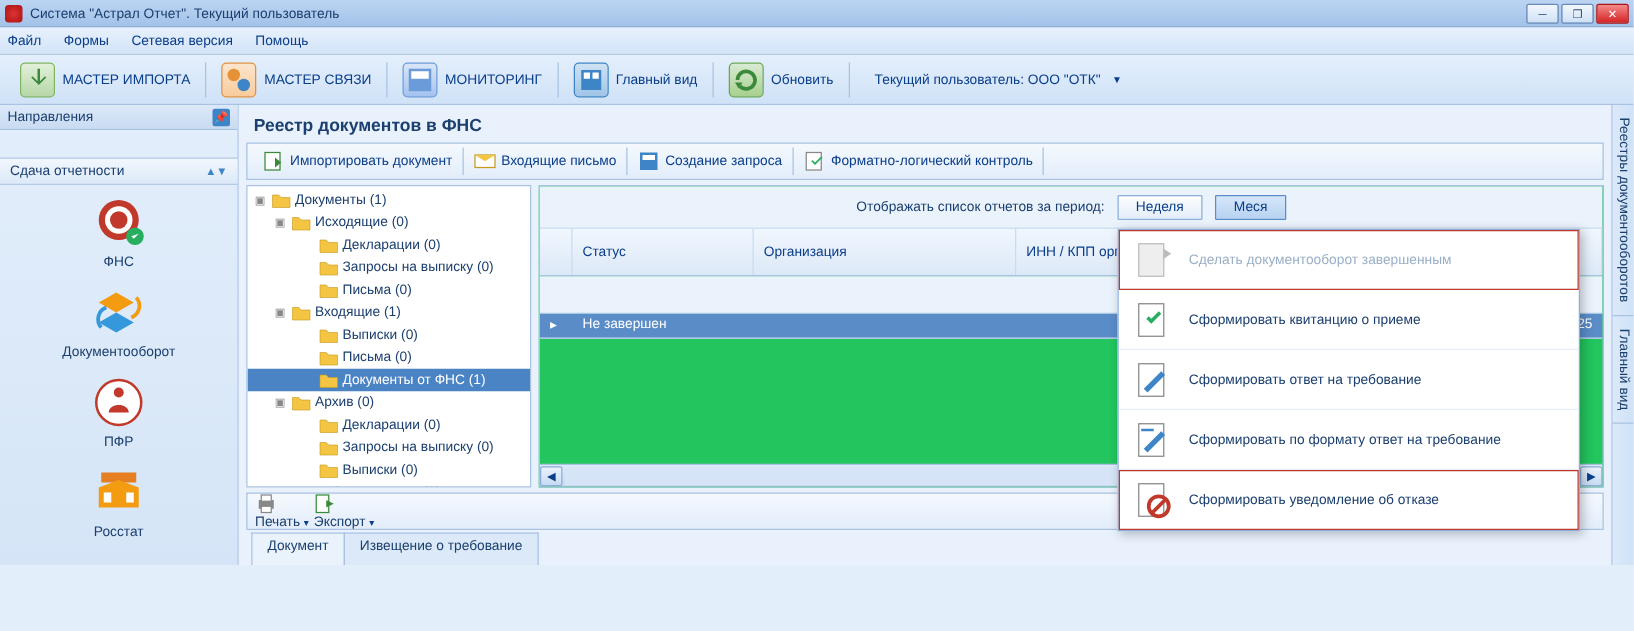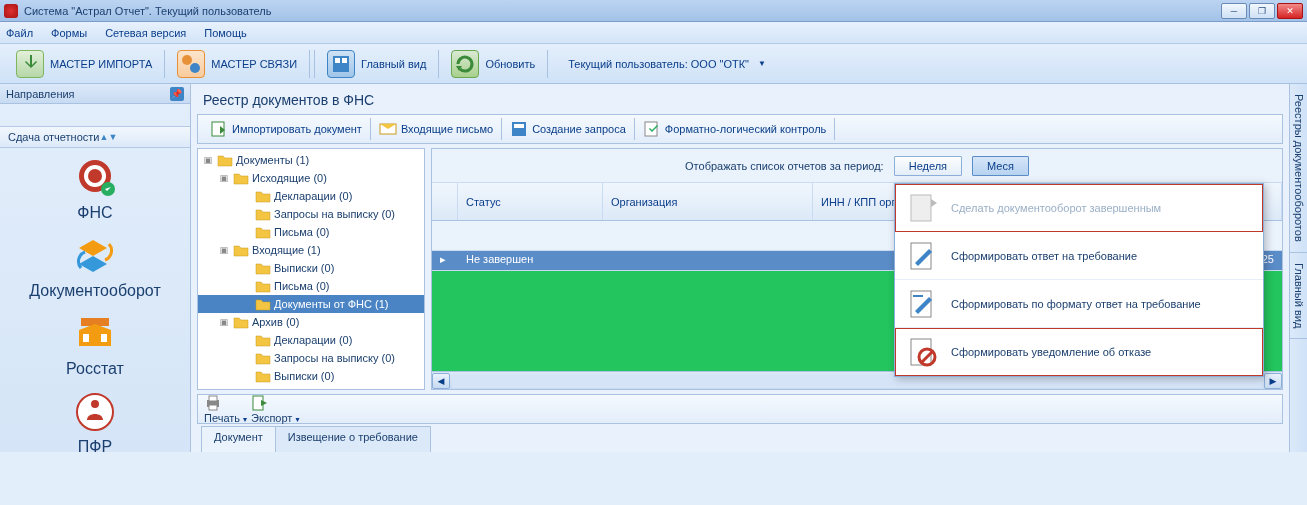--- a/index.html
+++ b/index.html
@@ -22,28 +22,28 @@
 .ico.mon{background:linear-gradient(#d9e6f7,#a4c2f0);border:1px solid #6b9bd8}
 .ico.home{background:linear-gradient(#cfe2f3,#9fc5e8);border:1px solid #3d85c6}
 .ico.ref{background:linear-gradient(#d9ead3,#a8d08d);border:1px solid #6aa84f}
 .usertxt{color:#0a3e8a;padding-left:8px}
 .drop{font-size:8px;margin-left:3px;color:#0a3e8a}
 .workarea{display:flex;height:368px}
 .leftpanel{width:191px;background:linear-gradient(#e3eefb,#d5e5f7);border-right:1px solid #a9c2e2;display:flex;flex-direction:column}
 .lp-head{height:20px;background:linear-gradient(#dce9f9,#c8dbf2);display:flex;align-items:center;justify-content:space-between;padding:0 6px;border-bottom:1px solid #a9c2e2;font-size:11px;color:#1b3f6e}
 .lp-pin{width:14px;height:14px;background:#3d85c6;border-radius:2px;display:flex;align-items:center;justify-content:center;color:#fff;font-size:9px}
 .spacer1{height:22px}
-.lp-sect{height:22px;background:linear-gradient(#f2f7fd,#dce9f9);border-top:1px solid #b4c9e6;border-bottom:1px solid #b4c9e6;display:flex;align-items:center;justify-content:flex-start;padding:0 8px;font-size:11px;color:#1b3f6e}
+.lp-sect{height:22px;background:linear-gradient(#f2f7fd,#dce9f9);border-top:1px solid #b4c9e6;border-bottom:1px solid #b4c9e6;display:flex;align-items:center;justify-content:space-between;padding:0 8px;font-size:11px;color:#1b3f6e}
 .chev{font-size:9px;color:#3d85c6}
 .lp-items{flex:1;overflow:hidden;text-align:center;padding-top:8px}
 .lp-item{margin-bottom:12px}
 .lp-item .bigico{width:44px;height:44px;margin:0 auto 4px;display:flex;align-items:center;justify-content:center}
-.lp-item .lbl{font-size:16px;color:#1b3f6e}
+.lp-item .lbl{font-size:11px;color:#1b3f6e}
 .centerpanel{flex:1;display:flex;flex-direction:column;background:#e8f1fc;position:relative}
-.ch{height:28px;display:flex;align-items:center;padding:4px 12px 0;font-size:14px;font-weight:normal;color:#1b3f6e}
+.ch{height:28px;display:flex;align-items:center;padding:4px 12px 0;font-size:14px;font-weight:bold;color:#1b3f6e}
 .subtool{height:30px;margin:2px 6px 4px;background:linear-gradient(#f5f9fe,#e2edfa);border:1px solid #a9c2e2;display:flex;align-items:center;padding:0 4px}
 .subtool .sbtn{display:flex;align-items:center;gap:4px;padding:0 8px;height:26px;font-size:11px;color:#0a3e8a;cursor:default}
 .subtool .sep2{width:1px;height:22px;background:#a9c2e2}
 .mico{width:18px;height:18px;display:flex;align-items:center;justify-content:center}
 .twocol{display:flex;gap:6px;padding:0 6px;flex:1;min-height:0}
 .tree{width:228px;background:#fff;border:1px solid #a9c2e2;overflow:hidden;font-size:11px;position:relative}
 .tree-inner{padding:2px 0}
 .tnode{display:flex;align-items:center;height:18px;white-space:nowrap}
 .tnode .exp{width:12px;text-align:center;color:#888;font-size:9px}
 .tnode .fld{width:16px;height:14px;margin:0 3px;display:flex;align-items:center;justify-content:center}
@@ -110,20 +110,29 @@
   <div class="btn">
     <div class="ico link">
         <svg viewBox="0 0 24 24">
           <circle cx="8" cy="8" r="5" fill="#e69138"></circle>
           <circle cx="16" cy="16" r="5" fill="#3d85c6"></circle>
         </svg>
       </div>
     <span>МАСТЕР СВЯЗИ</span>
   </div>
   <div class="sep"></div>
+  <div class="btn">
+    <div class="ico mon">
+        <svg viewBox="0 0 24 24">
+          <rect x="3" y="3" width="18" height="18" fill="#6b9bd8"></rect>
+          <rect x="5" y="5" width="14" height="6" fill="#fff"></rect>
+        </svg>
+      </div>
+    <span>МОНИТОРИНГ</span>
+  </div>
   <div class="sep"></div>
   <div class="btn">
     <div class="ico home">
         <svg viewBox="0 0 24 24">
           <rect x="4" y="4" width="16" height="16" fill="#3d85c6"></rect>
           <rect x="6" y="6" width="5" height="5" fill="#fff"></rect>
           <rect x="13" y="6" width="5" height="5" fill="#fff"></rect>
         </svg>
       </div>
     <span>Главный вид</span>
@@ -177,36 +186,36 @@
               <path fill="#3498db" d="M6 30l14-8 14 8-14 8z"></path>
               <path fill="none" stroke="#f39c12" stroke-width="3" d="M36 10a10 10 0 0 1-4 16"></path>
               <path fill="none" stroke="#3498db" stroke-width="3" d="M8 34a10 10 0 0 1 4-16"></path>
             </svg>
           </div>
         <div class="lbl">Документооборот</div>
       </div>
       <div class="lp-item">
         <div class="bigico">
             <svg viewBox="0 0 44 44">
+              <circle cx="22" cy="22" r="18" fill="#fff" stroke="#c0392b" stroke-width="2"></circle>
+              <path fill="#c0392b" d="M14 30c0-8 16-8 16 0z M18 14a4 4 0 1 1 8 0 4 4 0 0 1-8 0"></path>
+            </svg>
+          </div>
+        <div class="lbl">ПФР</div>
+      </div>
+      <div class="lp-item">
+        <div class="bigico">
+            <svg viewBox="0 0 44 44">
               <rect x="8" y="6" width="28" height="8" fill="#e67e22"></rect>
               <path fill="#f39c12" d="M6 18l16-6 16 6v16H6z"></path>
               <rect x="10" y="22" width="6" height="8" fill="#fff"></rect>
               <rect x="28" y="22" width="6" height="8" fill="#fff"></rect>
             </svg>
           </div>
         <div class="lbl">Росстат</div>
-      </div>
-      <div class="lp-item">
-        <div class="bigico">
-            <svg viewBox="0 0 44 44">
-              <circle cx="22" cy="22" r="18" fill="#fff" stroke="#c0392b" stroke-width="2"></circle>
-              <path fill="#c0392b" d="M14 30c0-8 16-8 16 0z M18 14a4 4 0 1 1 8 0 4 4 0 0 1-8 0"></path>
-            </svg>
-          </div>
-        <div class="lbl">ПФР</div>
       </div>
     </div>
   </div>
 
   <div class="centerpanel">
     <div class="ch">Реестр документов в ФНС</div>
 
     <div class="subtool">
       <div class="sbtn">
           <div class="mico">
@@ -446,20 +455,29 @@
           <rect x="6" y="4" width="20" height="26" fill="#eee" stroke="#bbb"></rect>
           <path fill="#bbb" d="M26 8l6 4-6 4z"></path>
         </svg>
       </div>
     <div class="ddtxt">Сделать документооборот завершенным</div>
   </div>
   <div class="ddrow">
     <div class="ddico">
         <svg viewBox="0 0 34 34">
           <rect x="6" y="4" width="20" height="26" fill="#fff" stroke="#888"></rect>
+          <path fill="#27ae60" d="M12 16l4 4 8-8-2-2-6 6-2-2z"></path>
+        </svg>
+      </div>
+    <div class="ddtxt">Сформировать квитанцию о приеме</div>
+  </div>
+  <div class="ddrow">
+    <div class="ddico">
+        <svg viewBox="0 0 34 34">
+          <rect x="6" y="4" width="20" height="26" fill="#fff" stroke="#888"></rect>
           <path fill="#3d85c6" d="M10 24l14-14 3 3-14 14z"></path>
         </svg>
       </div>
     <div class="ddtxt">Сформировать ответ на требование</div>
   </div>
   <div class="ddrow">
     <div class="ddico">
         <svg viewBox="0 0 34 34">
           <rect x="6" y="4" width="20" height="26" fill="#fff" stroke="#888"></rect>
           <path fill="#3d85c6" d="M10 24l14-14 3 3-14 14z"></path>

